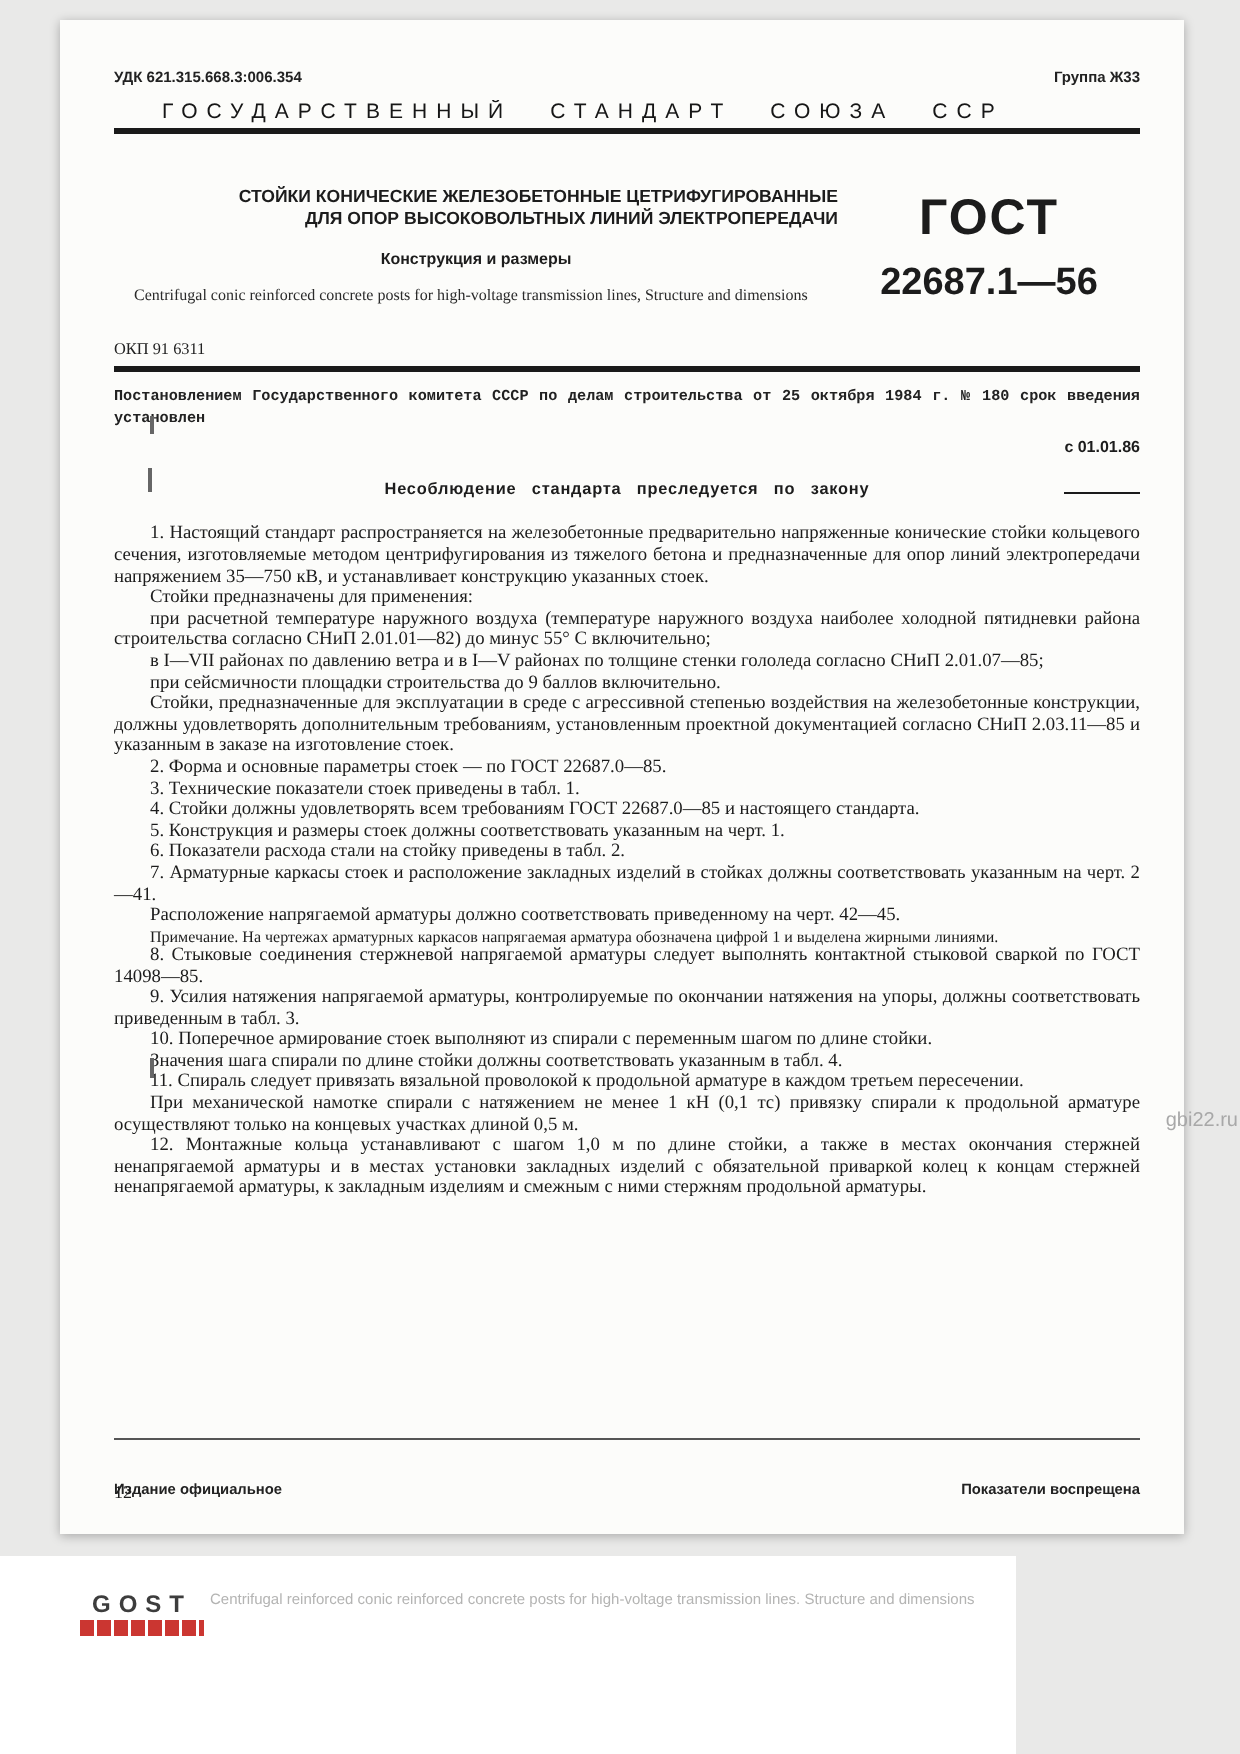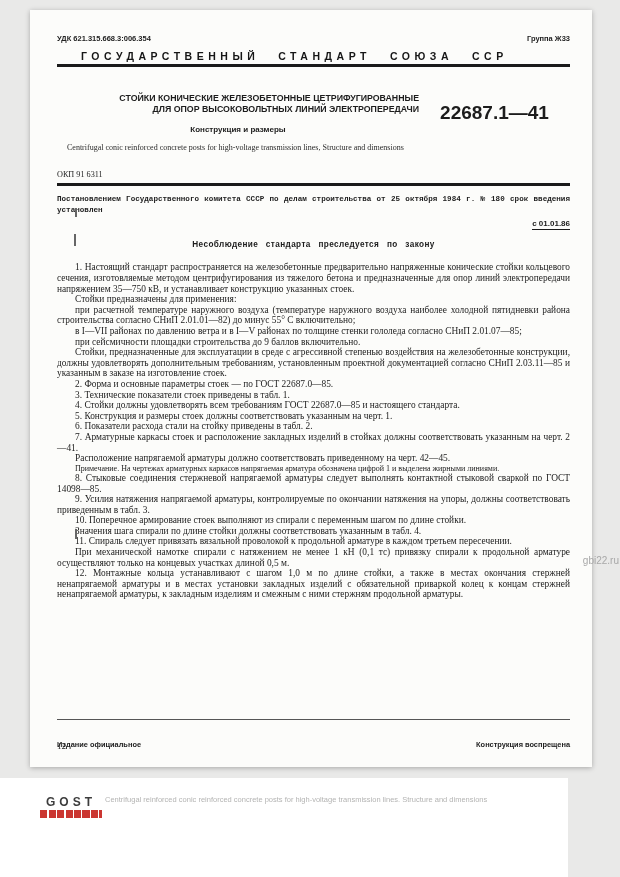--- a/index.html
+++ b/index.html
@@ -2,50 +2,50 @@
 <html><head>
 <meta charset="utf-8">
 <style>
   * { margin:0; padding:0; box-sizing:border-box; }
   body { width:620px; height:877px; overflow:hidden; }
   .canvas { position:relative; width:620px; height:877px; background:#e9e9e8; font-family:"Liberation Serif", serif; color:#1c1c1c; }
 
   .page { position:absolute; left:30px; top:10px; width:562px; height:757px; background:#fcfcfa; box-shadow:0 1px 5px rgba(0,0,0,.28); padding:24px 22px 0 27px; }
 
   .meta-row { display:flex; justify-content:space-between; font-family:"Liberation Sans", sans-serif; font-weight:bold; font-size:7.5px; color:#222;align-items:flex-end; }
-  .org-header { margin-top:7px; font-family:"Liberation Sans", sans-serif; font-weight:bold; font-size:10.5px; letter-spacing:0.43em; word-spacing:1.1em; white-space:nowrap; overflow:hidden; color:#161616;padding-left:24px; }
+  .org-header { margin-top:7px; font-family:"Liberation Sans", sans-serif; font-weight:normal; font-size:10.5px; letter-spacing:0.43em; word-spacing:1.1em; white-space:nowrap; overflow:hidden; color:#161616;padding-left:24px; }
   .rule-thick { height:3px; background:#1a1a1a; margin-top:2px; }
 
   .title-block { display:flex; margin-top:26px; }
   .title-left { width:362px; }
   .title-ru { font-family:"Liberation Sans", sans-serif; font-weight:bold; font-size:8.8px; line-height:1.3; text-align:right; }
   .subtitle { font-family:"Liberation Sans", sans-serif; font-weight:bold; font-size:8px; text-align:center; margin-top:9px; }
   .title-en { font-size:8px; margin-top:9px; text-align:left; line-height:1.35; color:#2a2a2a; text-indent:10px; }
   .title-right { flex:1; text-align:center; font-family:"Liberation Sans", sans-serif; font-weight:bold; padding-top:2px; }
   .gost-label { font-size:25px; letter-spacing:1px; }
   .gost-number { font-size:19px; margin-top:7px; white-space:nowrap; }
 
   .okp { font-size:8.2px; margin-top:16px; color:#222; }
   .rule-thick2 { height:3px; background:#1a1a1a; margin-top:4px; }
 
   .decree { margin-top:8px; font-family:Liberation Mono, monospace; font-weight:bold; font-size:7.6px; line-height:1.5; text-align:justify; color:#222; }
   .effective { text-align:right; font-family:"Liberation Sans", sans-serif; font-weight:bold; font-size:8px; margin-top:3px; }
-  .effective span { border-bottom:1.5px solid #1a1a1a; padding-bottom:1px; }
+  .effective span { border-bottom:1.5px solid #1a1a1a; padding-bottom:18px; }
   .law { text-align:center; font-family:"Liberation Sans", sans-serif; font-weight:bold; font-size:8.2px; margin-top:12px; word-spacing:5px; letter-spacing:0.4px; }
 
   .body { margin-top:13px; font-size:9.4px; line-height:10.6px; text-align:justify; }
   .body p { margin:0; text-indent:18px; }
   .body p.note { font-size:8px; line-height:9.2px; }
 
   .page-footer { position:absolute; left:27px; right:22px; top:709px; border-top:1px solid #555; padding-top:20px; display:flex; justify-content:space-between; font-family:"Liberation Sans", sans-serif; font-weight:bold; font-size:7.4px; color:#222; }
   .page-num { position:absolute; left:27px; top:731px; font-size:9px; }
 
   .watermark { position:absolute; right:1px; top:555px; font-family:"Liberation Sans", sans-serif; font-size:10px; color:#a8a8a8; }
 
-  .bottom-strip { position:absolute; left:0; top:778px; width:568px; height:99px; background:#ffffff; }
+  .bottom-strip { position:absolute; left:0; top:778px; width:508px; height:99px; background:#ffffff; }
   .logo { position:absolute; left:40px; top:17px; width:62px; }
   .logo-text { font-family:"Liberation Sans", sans-serif; font-weight:bold; font-size:12px; letter-spacing:4px; color:#3d3d3d; text-align:center; white-space:nowrap; }
   .logo-bar { height:8px; margin-top:1px; background:repeating-linear-gradient(90deg, #cb3631 0px, #cb3631 7px, rgba(255,255,255,.85) 7px, rgba(255,255,255,.85) 8.5px); }
   .bottom-text { position:absolute; left:105px; top:15px; width:515px; font-family:"Liberation Sans", sans-serif; font-size:7.5px; color:#b4b4b3; line-height:1.95; }
   .bottom-text div { white-space:nowrap; overflow:hidden; }
 
   .artifact { position:absolute; background:#666; }
   .a1 { left:45px; top:198px; width:2px; height:9px; }
   .a2 { left:44px; top:224px; width:2px; height:12px; }
   .a3 { left:45px; top:519px; width:2px; height:10px; }
@@ -68,21 +68,22 @@
     <div class="title-block">
       <div class="title-left">
         <div class="title-ru">
           <div>СТОЙКИ КОНИЧЕСКИЕ ЖЕЛЕЗОБЕТОННЫЕ ЦЕТРИФУГИРОВАННЫЕ</div>
           <div>ДЛЯ ОПОР ВЫСОКОВОЛЬТНЫХ ЛИНИЙ ЭЛЕКТРОПЕРЕДАЧИ</div>
         </div>
         <div class="subtitle">Конструкция и размеры</div>
         <div class="title-en">Centrifugal conic reinforced concrete posts for high-voltage transmission lines, Structure and dimensions</div>
       </div>
       <div class="title-right">
-        <div class="gost-number">22687.1—41</div>
+        <div class="gost-label">ГОСТ</div>
+        <div class="gost-number">22687.1—56</div>
       </div>
     </div>
 
     <div class="okp">ОКП 91 6311</div>
     <div class="rule-thick2"></div>
 
     <div class="decree">Постановлением Государственного комитета СССР по делам строительства от 25 октября 1984 г. № 180 срок введения установлен</div>
     <div class="effective">
       <span>с 01.01.86</span>
     </div>
@@ -107,21 +108,21 @@
       <p>9. Усилия натяжения напрягаемой арматуры, контролируемые по окончании натяжения на упоры, должны соответствовать приведенным в табл. 3.</p>
       <p>10. Поперечное армирование стоек выполняют из спирали с переменным шагом по длине стойки.</p>
       <p>Значения шага спирали по длине стойки должны соответствовать указанным в табл. 4.</p>
       <p>11. Спираль следует привязать вязальной проволокой к продольной арматуре в каждом третьем пересечении.</p>
       <p>При механической намотке спирали с натяжением не менее 1 кН (0,1 тс) привязку спирали к продольной арматуре осуществляют только на концевых участках длиной 0,5 м.</p>
       <p>12. Монтажные кольца устанавливают с шагом 1,0 м по длине стойки, а также в местах окончания стержней ненапрягаемой арматуры и в местах установки закладных изделий с обязательной приваркой колец к концам стержней ненапрягаемой арматуры, к закладным изделиям и смежным с ними стержням продольной арматуры.</p>
     </div>
 
     <div class="page-footer">
       <span>Издание официальное</span>
-      <span>Конструкция воспрещена</span>
+      <span>Показатели воспрещена</span>
     </div>
     <div class="page-num">12</div>
 
     <div class="artifact a1"></div>
     <div class="artifact a2"></div>
     <div class="artifact a3"></div>
   </div>
 
   <div class="watermark">gbi22.ru</div>
 

